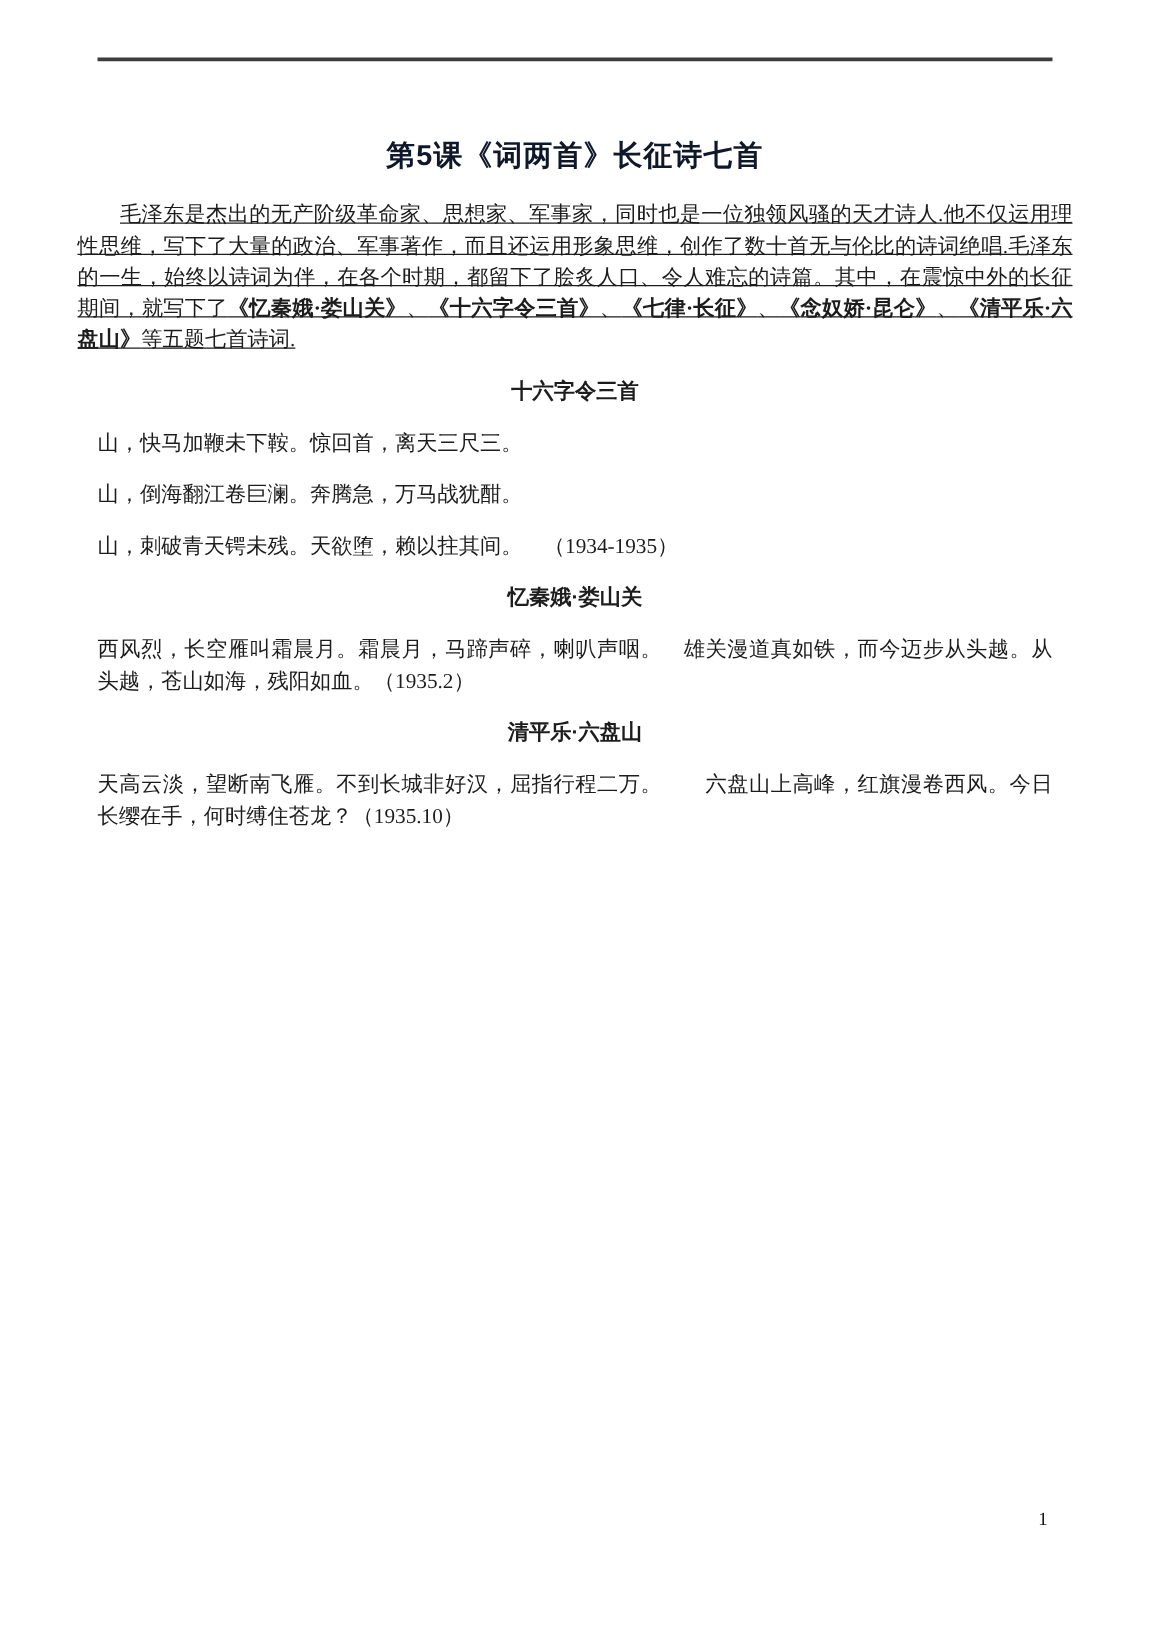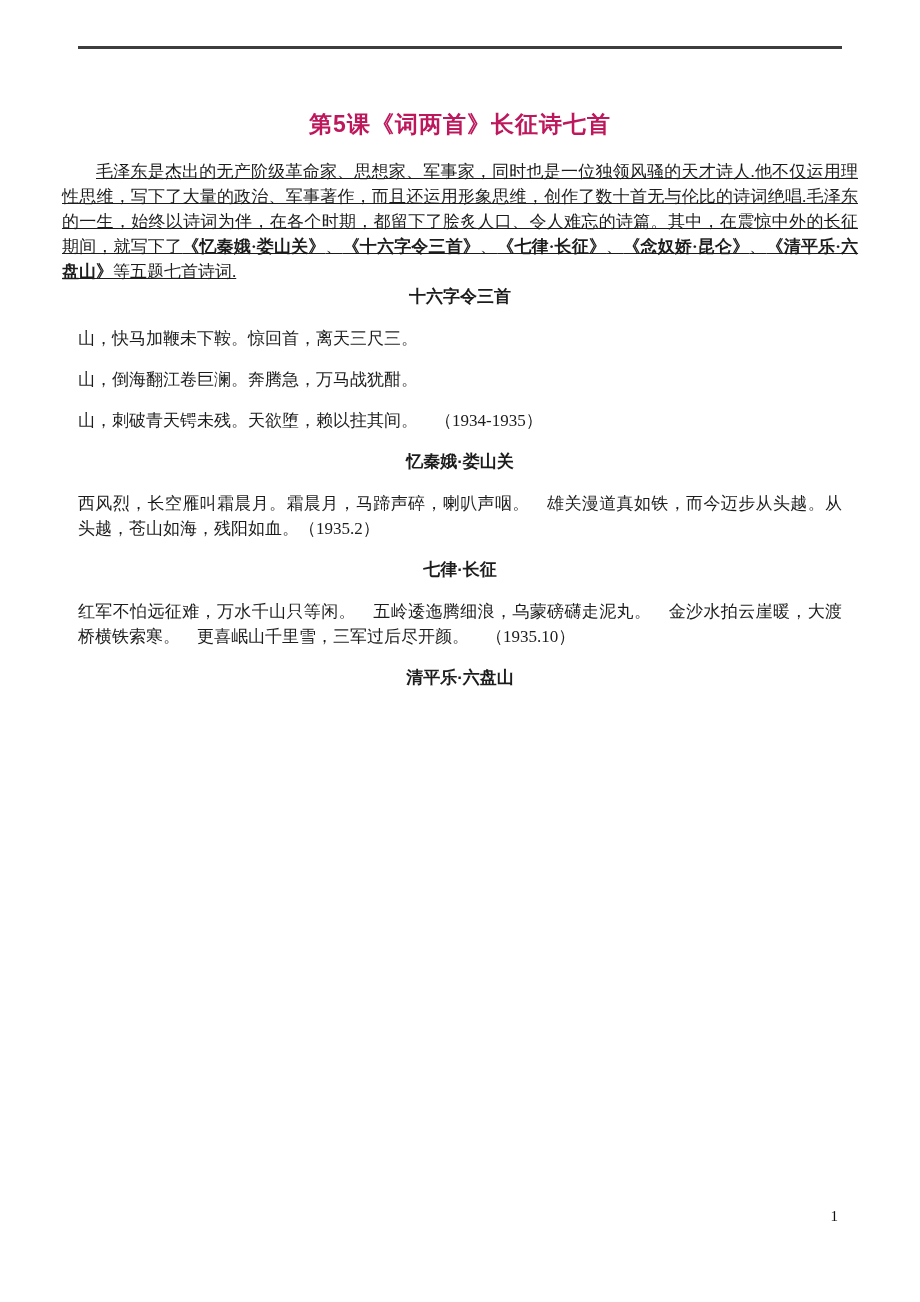--- a/index.html
+++ b/index.html
@@ -45,21 +45,21 @@
   }
   .intro b {
     font-weight: bold;
   }
   .poem-heading {
     font-family: "Liberation Sans", "DejaVu Sans", sans-serif;
     font-size: 17px;
     line-height: 26px;
     font-weight: bold;
     text-align: center;
-    margin: 0;
+    margin: 16px;
   }
   .poem-line {
     font-size: 17px;
     line-height: 25px;
     text-align: justify;
     margin: 16px;
   }
   .poem-line b {
     font-weight: bold;
   }
@@ -71,38 +71,35 @@
     line-height: 15px;
     color: #111111;
   }
 </style>
 </head>
 <body>
 
 <div class="page">
   <div class="top-rule"></div>
   <div class="content">
-    <h1 class="doc-title" style="color: #be185d;">第5课《词两首》长征诗七首</h1>
+    <h1 class="doc-title" style="color: #0f172a;">第5课《词两首》长征诗七首</h1>
     <p class="intro" id="intro"><span>毛泽东是杰出的无产阶级革命家、思想家、军事家，同时也是一位独领风骚的天才诗人.他不仅运用理性思维，写下了大量的政治、军事著作，而且还运用形象思维，创作了数十首无与伦比的诗词绝唱.毛泽东的一生，始终以诗词为伴，在各个时期，都留下了脍炙人口、令人难忘的诗篇。其中，在震惊中外的长征期间，就写下了</span><b>《忆秦娥·娄山关》</b><span>、</span><b>《十六字令三首》</b><span>、</span><b>《七律·长征》</b><span>、</span><b>《念奴娇·昆仑》</b><span>、</span><b>《清平乐·六盘山》</b><span>等五题七首诗词.</span></p>
     <div id="poems">
         <section>
           <h2 class="poem-heading">十六字令三首</h2>
           <p class="poem-line"><span>山，快马加鞭未下鞍。惊回首，离天三尺三。</span></p>
           <p class="poem-line"><span>山，倒海翻江卷巨澜。奔腾急，万马战犹酣。</span></p>
           <p class="poem-line"><span>山，刺破青天锷未残。天欲堕，赖以拄其间。　（1934-1935）</span></p>
         </section>
         <section>
           <h2 class="poem-heading">忆秦娥·娄山关</h2>
           <p class="poem-line"><span>西风烈，长空雁叫霜晨月。霜晨月，马蹄声碎，喇叭声咽。　雄关漫道真如铁，而今迈步从头越。从头越，苍山如海，残阳如血。（1935.2）</span></p>
         </section>
         <section>
-          <h2 class="poem-heading">七律·长征</h2>
-          <p class="poem-line"><span>红军不怕远征难，万水千山只等闲。　五岭逶迤腾细浪，乌蒙磅礴走泥丸。　金沙水拍云崖暖，大渡桥横铁索寒。　更喜岷山千里雪，三军过后尽开颜。　（1935.10）</span></p>
-        </section>
-        <section>
         </section>
         <section>
           <h2 class="poem-heading">清平乐·六盘山</h2>
+          <p class="poem-line"><span>天高云淡，望断南飞雁。不到长城非好汉，屈指行程二万。　　六盘山上高峰，红旗漫卷西风。今日长缨在手，何时缚住苍龙？（1935.10）</span></p>
         </section>
       </div>
   </div>
   <div class="page-number">1</div>
 </div>
 
 </body></html>

